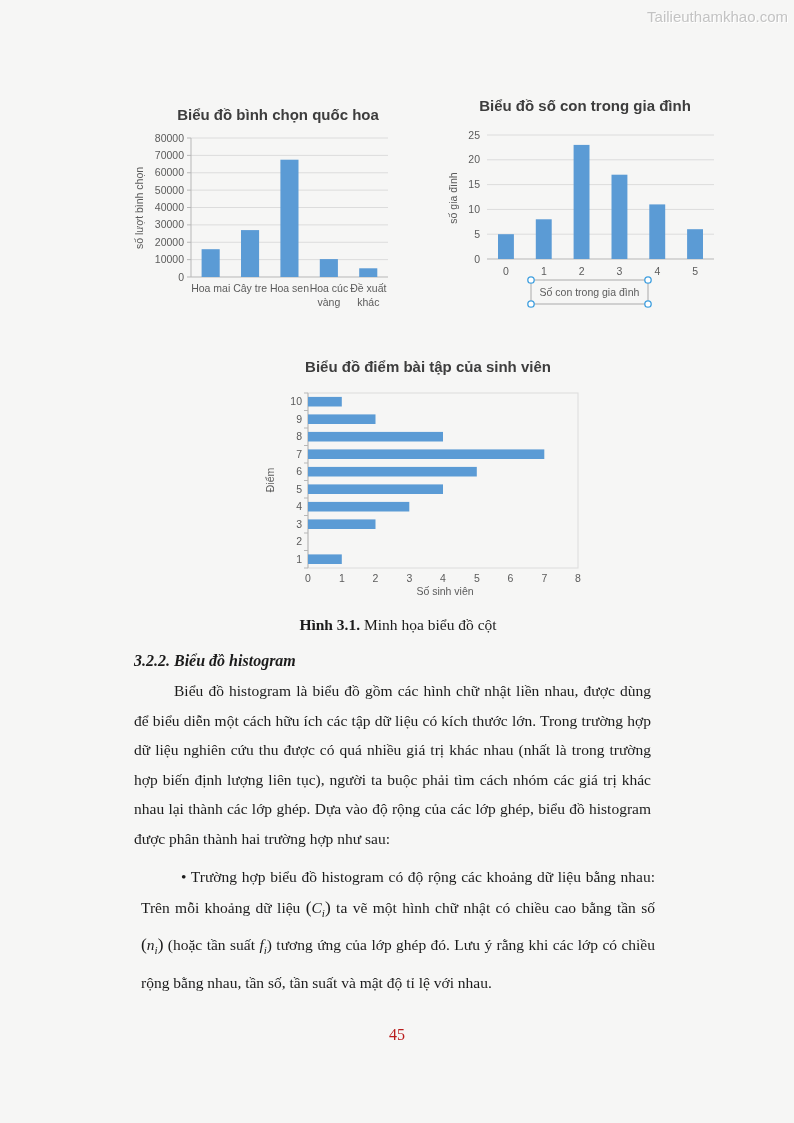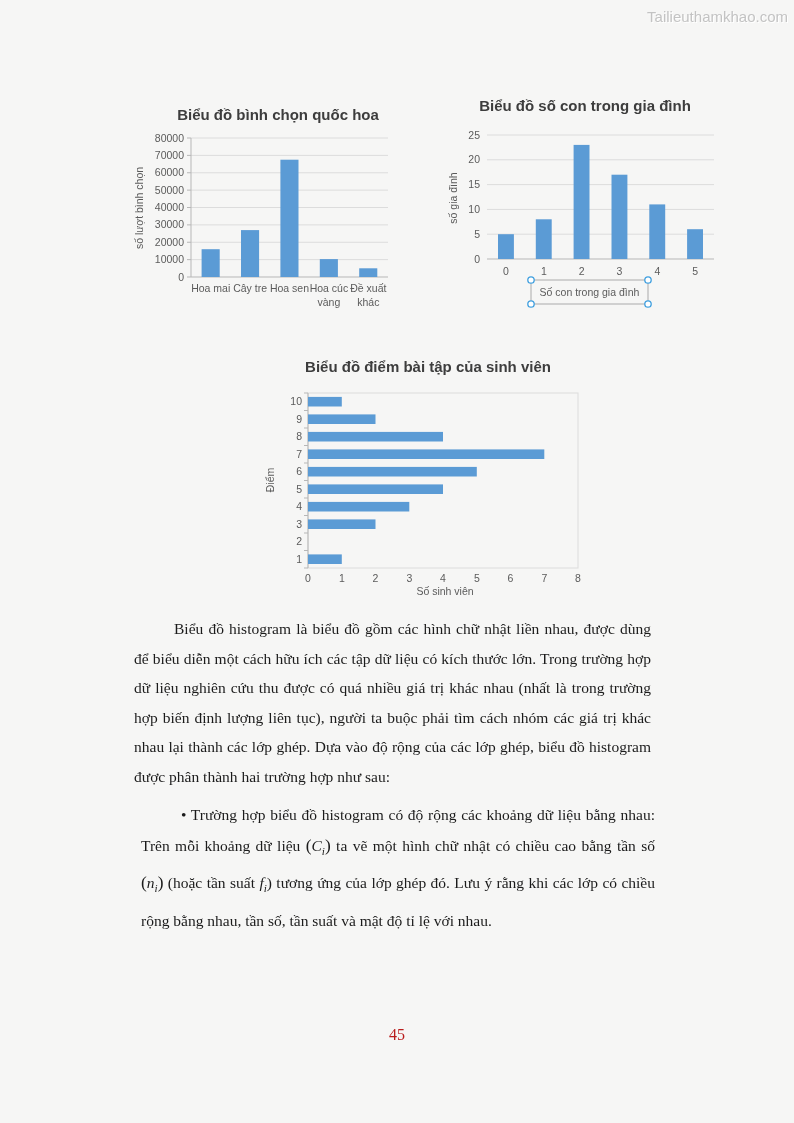--- a/index.html
+++ b/index.html
@@ -169,19 +169,21 @@
         <text class="tk" x="47" y="70.8" text-anchor="end">9</text>
         <rect x="53" y="62.4" width="67.5" height="9.6" fill="#5B9BD5"></rect>
         <text class="tk" x="47" y="53.3" text-anchor="end">10</text>
         <rect x="53" y="44.9" width="33.8" height="9.6" fill="#5B9BD5"></rect>
         <text class="ct" x="173" y="20" text-anchor="middle">Biểu đồ điểm bài tập của sinh viên</text>
         <text class="tk" x="190" y="243" text-anchor="middle">Số sinh viên</text>
         <text class="tk" transform="rotate(-90 19 128)" x="19" y="128" text-anchor="middle">Điểm</text>
       </svg></div>
 
   <div class="content">
+    <p class="caption"><b>Hình 3.1.</b><span> Minh họa biểu đồ cột</span></p>
+    <p class="heading">3.2.2. Biểu đồ histogram</p>
     <p class="body">Biểu đồ histogram là biểu đồ gồm các hình chữ nhật liền nhau, được dùng để biểu diễn một cách hữu ích các tập dữ liệu có kích thước lớn. Trong trường hợp dữ liệu nghiên cứu thu được có quá nhiều giá trị khác nhau (nhất là trong trường hợp biến định lượng liên tục), người ta buộc phải tìm cách nhóm các giá trị khác nhau lại thành các lớp ghép. Dựa vào độ rộng của các lớp ghép, biểu đồ histogram được phân thành hai trường hợp như sau:</p>
     <p class="body bullet"><span>• Trường hợp biểu đồ histogram có độ rộng các khoảng dữ liệu bằng nhau: Trên mỗi khoảng dữ liệu </span><span class="mth"><span class="mp">(</span><span class="mv">C</span><sub class="ms">i</sub><span class="mp">)</span></span><span> ta vẽ một hình chữ nhật có chiều cao bằng tần số </span><span class="mth"><span class="mp">(</span><span class="mv">n</span><sub class="ms">i</sub><span class="mp">)</span></span><span> (hoặc tần suất </span><span class="mth"><span class="mv">f</span><sub class="ms">i</sub></span><span>) tương ứng của lớp ghép đó. Lưu ý rằng khi các lớp có chiều rộng bằng nhau, tần số, tần suất và mật độ tỉ lệ với nhau.</span></p>
   </div>
 
   <div class="pageno">45</div>
 
 </div>
 
 </body></html>

